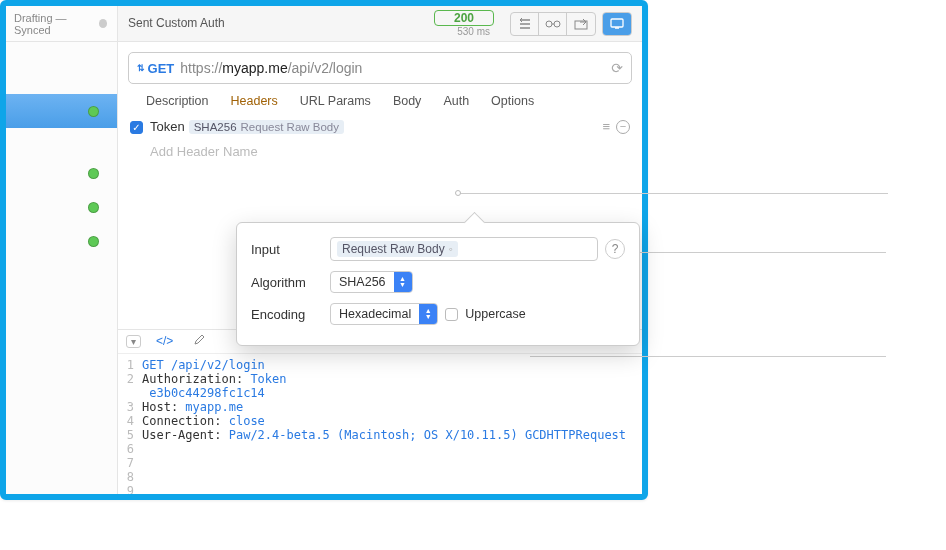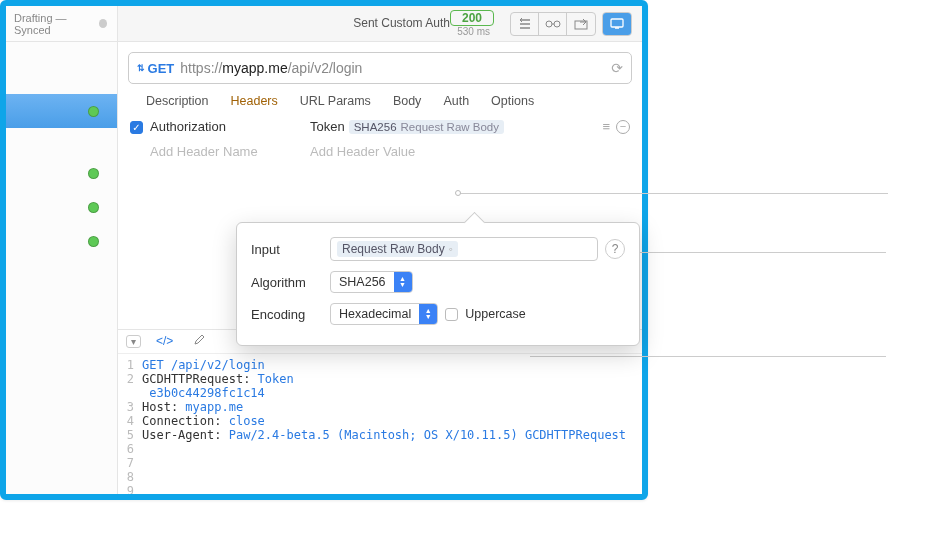--- a/index.html
+++ b/index.html
@@ -11,24 +11,24 @@
     .sidebar-top .dot-grey { width: 9px; height: 9px; border-radius: 50%; background: #ccc; margin-left: auto; margin-right: 2px; }
     .sidebar-item { height: 34px; display: flex; align-items: center; justify-content: flex-end; padding-right: 18px; }
     .sidebar-item.selected { background: linear-gradient(#6db3f2, #4a9ee8); }
     .status-dot { width: 11px; height: 11px; border-radius: 50%; border: 0.5px solid rgba(0,0,0,0.2); }
     .status-dot.green { background: #5ec956; }
     .sidebar-spacer { height: 12px; }
 
     .main { flex: 1; display: flex; flex-direction: column; position: relative; }
 
     .titlebar { height: 36px; display: flex; align-items: center; padding: 0 10px; border-bottom: 1px solid #e5e5e5; background: #f6f6f6; }
-    .title-center { flex: 1; text-align: right; line-height: 1.2; }
+    .title-center { flex: 1; text-align: left; line-height: 1.2; }
     .title-center .t1 { font-size: 12px; color: #555; }
     .title-center .t2 { font-size: 10px; color: #999; }
-    .status-badge { border: 1.5px solid #5ab84e; color: #4da342; border-radius: 4px; padding: 0 11px; font-weight: 600; font-size: 12px; margin-right: 6px; }
+    .status-badge { border: 1.5px solid #5ab84e; color: #4da342; border-radius: 4px; padding: 0 19px; font-weight: 600; font-size: 12px; margin-right: 6px; }
     .ms-label { font-size: 10px; color: #999; margin-right: 10px; }
     .toolbar-btn-group { display: flex; border: 1px solid #ccc; border-radius: 4px; overflow: hidden; }
     .toolbar-btn { width: 28px; height: 22px; display: flex; align-items: center; justify-content: center; border-right: 1px solid #ccc; color: #888; }
     .toolbar-btn:last-child { border-right: none; }
     .toolbar-btn.active { background: #4a9ee8; color: #fff; }
 
     .urlbar { margin: 10px; height: 32px; border: 1px solid #ccc; border-radius: 5px; display: flex; align-items: center; padding: 0 8px; }
     .method-chip { display: flex; align-items: center; color: #2a7ae2; font-weight: 600; font-size: 13px; padding-right: 6px; }
     .method-chip .chev { font-size: 9px; color: #2a7ae2; margin-right: 3px; }
     .url-text { flex: 1; font-size: 14px; color: #333; }
@@ -189,38 +189,36 @@
       <span class="tab active">Headers</span>
       <span class="tab">URL Params</span>
       <span class="tab">Body</span>
       <span class="tab">Auth</span>
       <span class="tab">Options</span>
     </div>
 
 
     <div class="header-row">
       <div class="chk"><span class="chkbox">✓</span></div>
-      <div class="col1">Authorization</div>
       <div class="col2">
         <span>Token</span>
         <span class="token-chip">
           <span>SHA256</span>
           <span class="sub">Request Raw Body</span>
         </span>
       </div>
       <div class="row-actions">
         <span class="lines-icon">≡</span>
         <span class="minus-circ">−</span>
       </div>
     </div>
 
     <div class="header-row placeholder">
       <div class="chk"></div>
       <div class="col1">Add Header Name</div>
-      <div class="col2">Add Header Value</div>
     </div>
 
     <div style="flex:1"></div>
 
     <div class="editor-panel">
       <div class="editor-tabs">
         <span class="chev-down">▾</span>
         <span class="etab active">&lt;/&gt;</span>
         <span class="etab">
           <svg width="12" height="12" viewBox="0 0 12 12">
@@ -228,21 +226,21 @@
             </svg>
         </span>
       </div>
       <div class="code">
         <div class="code-line">
             <span class="gutter">1</span>
             <span class="code-text"><span class="kw">GET</span><span class="val-c"> /api/v2/login</span></span>
           </div>
         <div class="code-line">
             <span class="gutter">2</span>
-            <span class="code-text"><span>GCDHTTPRequest: </span><span class="val-c">Token</span></span>
+            <span class="code-text"><span>Authorization: </span><span class="val-c">Token</span></span>
           </div>
         <div class="code-line">
             <span class="gutter"></span>
             <span class="code-text"><span class="val-c"> e3b0c44298fc1c14</span></span>
           </div>
         <div class="code-line">
             <span class="gutter">3</span>
             <span class="code-text"><span>Host: </span><span class="val-c">myapp.me</span></span>
           </div>
         <div class="code-line">

